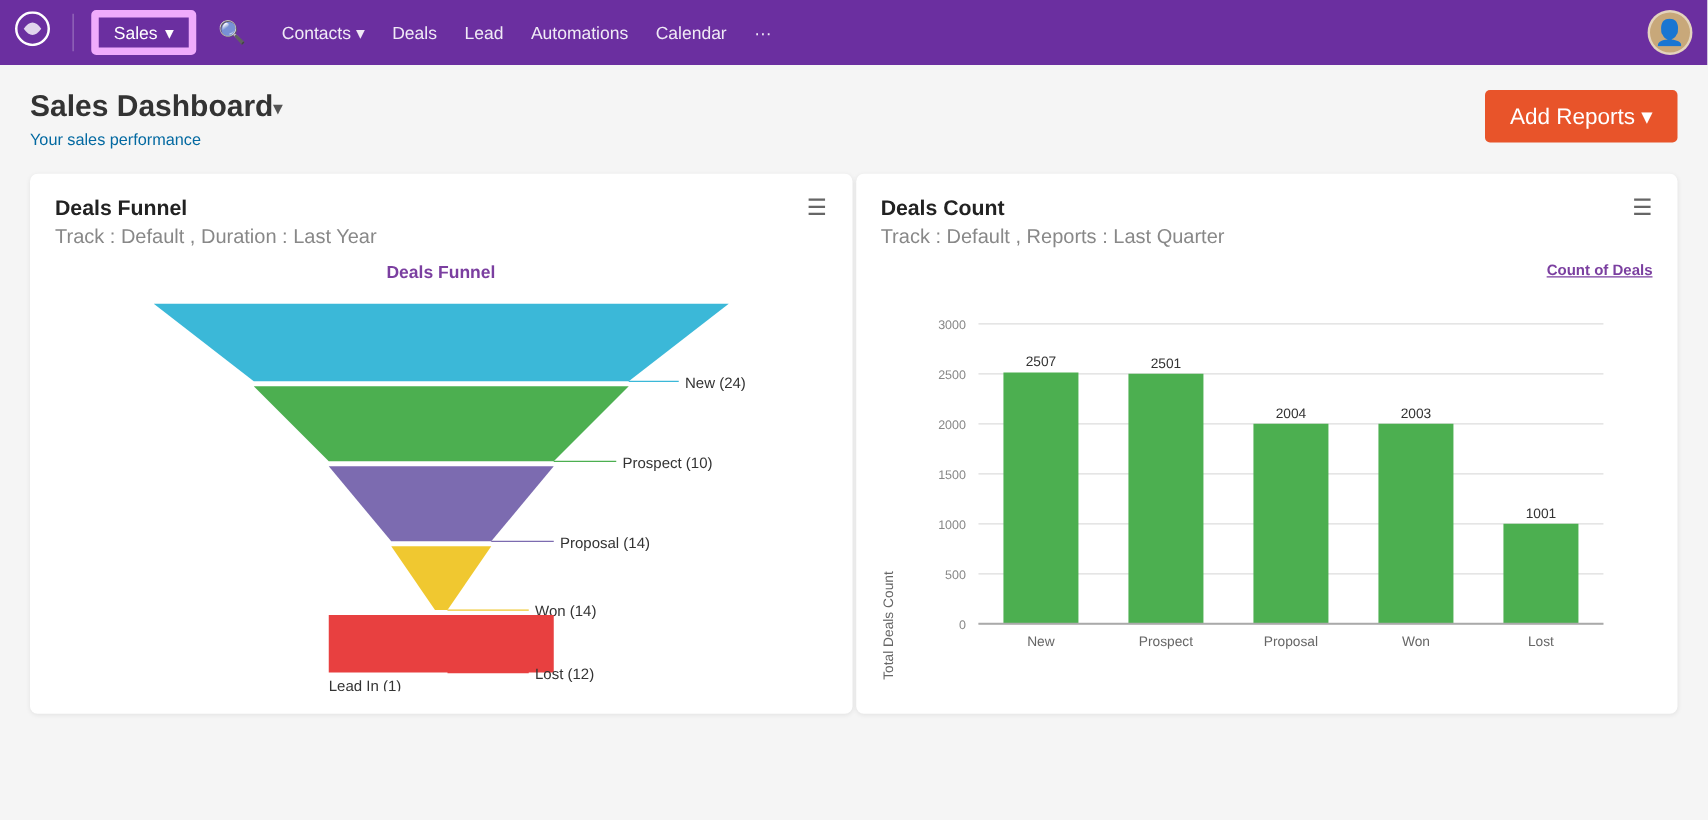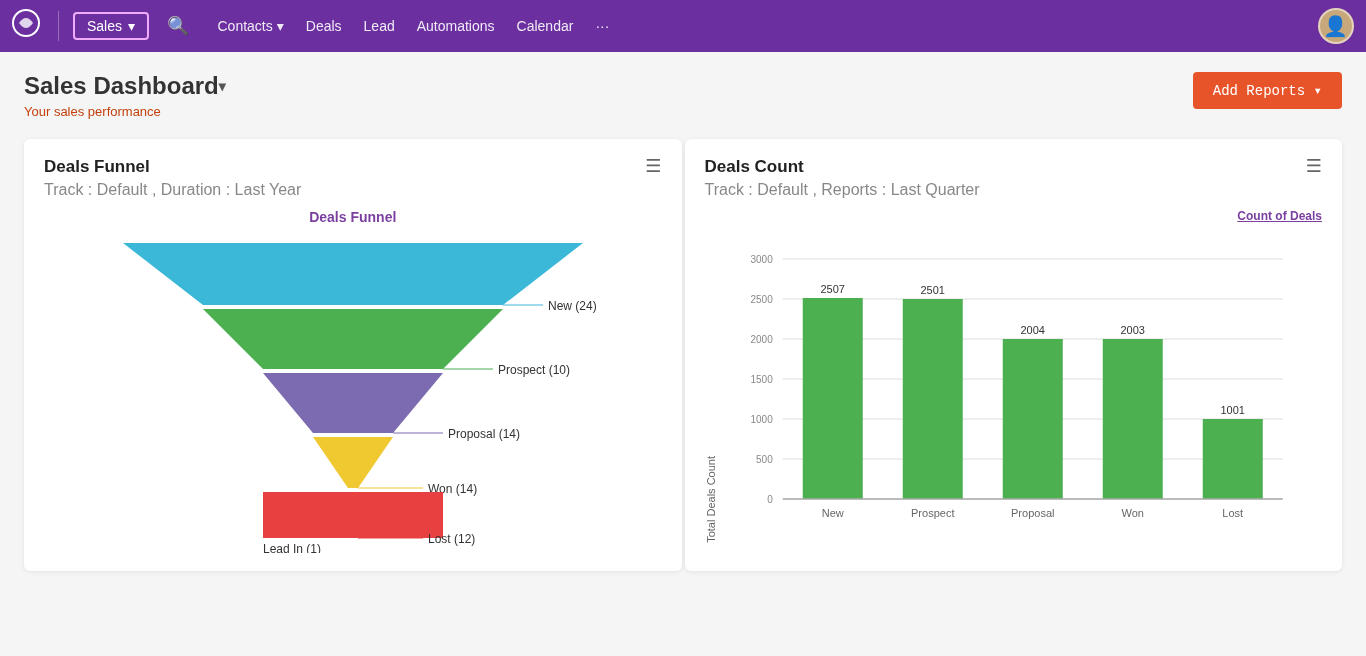--- a/index.html
+++ b/index.html
@@ -11,56 +11,55 @@
       height: 52px;
       display: flex;
       align-items: center;
       padding: 0 12px;
       gap: 8px;
     }
     .nav-logo { color: #fff; font-size: 22px; font-weight: bold; margin-right: 4px; }
     .nav-divider { width: 1px; height: 30px; background: rgba(255,255,255,0.3); margin: 0 6px; }
     .nav-dropdown {
       background: transparent;
-      border: 2px solid #f0abfc;
+      border: 6px solid #f0abfc;
       border-radius: 4px;
       color: #fff;
       padding: 4px 12px;
       font-size: 14px;
       cursor: pointer;
       display: flex;
       align-items: center;
       gap: 6px;
     }
     .nav-search { color: #fff; font-size: 18px; margin: 0 10px; cursor: pointer; }
     .nav-links { display: flex; align-items: center; gap: 22px; margin-left: 10px; flex: 1; }
     .nav-link { color: rgba(255,255,255,0.9); font-size: 14px; cursor: pointer; text-decoration: none; display: flex; align-items: flex-start; gap: 4px; }
     .nav-avatar { width: 36px; height: 36px; border-radius: 50%; background: #c8a87a; margin-left: auto; overflow: hidden; display: flex; align-items: center; justify-content: center; border: 2px solid rgba(255,255,255,0.5); }
     .avatar-img { font-size: 20px; }
 
     
     .main-content { padding: 20px 24px; background: #f5f5f5; min-height: calc(656px - 52px); }
     .header-row { display: flex; align-items: flex-start; justify-content: space-between; margin-bottom: 20px; }
     .page-title-wrap {}
     .page-title { font-size: 24px; font-weight: 600; color: #333; display: flex; align-items: center; gap: 0; }
-    .page-subtitle { font-size: 13px; color: #c2410c; margin-top: 4px; }
+    .page-subtitle { font-size: 13px; color: #0369a1; margin-top: 4px; }
     .chevron-down { font-size: 14px; color: #555; }
 
     .add-reports-btn {
       background: #e8542a;
       color: #fff;
       border: none;
       border-radius: 4px;
       padding: 10px 20px;
-      font-size: 14px;
+      font-size: 18px;
       cursor: pointer;
       display: flex;
       align-items: center;
       gap: 6px;
-      font-family: Liberation Mono, monospace;
     }
 
     
     .charts-row { display: flex; gap: 3px; }
     .chart-card {
       background: #fff;
       border-radius: 6px;
       padding: 18px 20px;
       box-shadow: 0 1px 4px rgba(0,0,0,0.08);
     }

